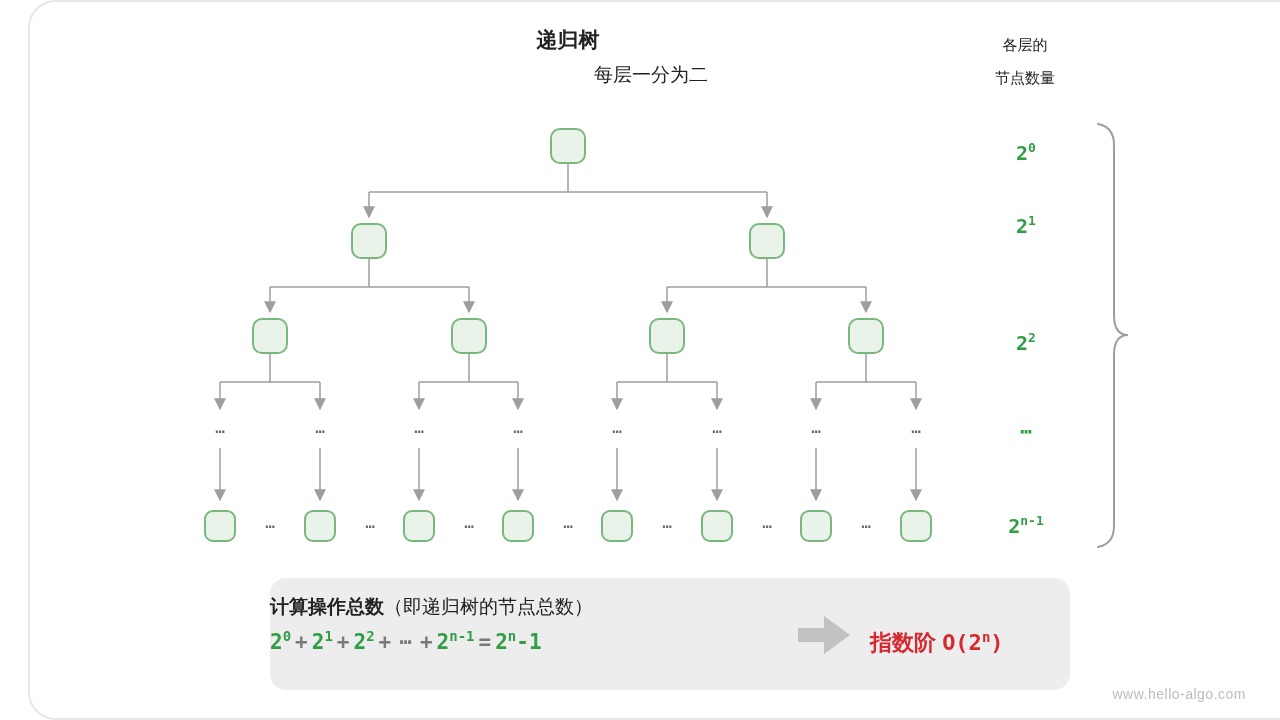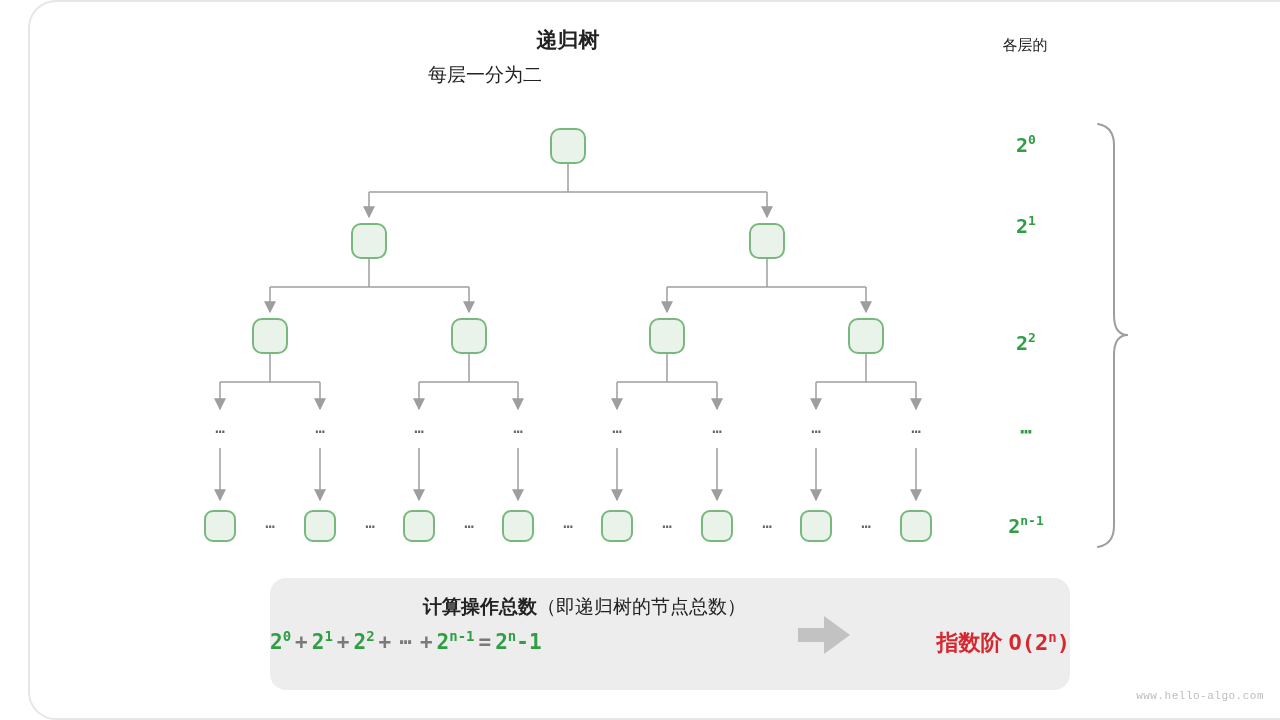--- a/index.html
+++ b/index.html
@@ -4,62 +4,63 @@
 <style>
   html,body{margin:0;padding:0;background:#ffffff;}
   .canvas{
     position:relative;width:1280px;height:720px;background:#fff;
     border:2px solid #e6e6e6;border-radius:28px;box-sizing:border-box;
     overflow:hidden;font-family:"Liberation Sans",sans-serif;color:#222;margin-left:28px;
   }
   .abs{position:absolute;}
   
   .fig-title{top:24px;left:398px;width:280px;text-align:center;font-size:21px;font-weight:bold;}
-  .fig-subtitle{top:60px;left:398px;width:280px;text-align:left;font-size:19px;}
+  .fig-subtitle{top:60px;left:398px;width:280px;text-align:right;font-size:19px;}
   .col-title{top:26px;left:915px;width:160px;text-align:center;font-size:15px;line-height:33px;}
   
   .tree-svg{top:0;left:0;}
   .tree-svg line{stroke:var(--gray-line);stroke-width:1.5;}
   .tree-svg .node{fill:var(--node-fill);stroke:var(--node-border);stroke-width:2;}
   .tree-svg text{font-family:"DejaVu Sans Mono",monospace;font-size:17px;fill:#666;text-anchor:middle;}
   #ah path{fill:var(--gray-line);}
   .brace-path{stroke:var(--gray-line);stroke-width:2;fill:none;stroke-linecap:round;}
   
   .level-label{left:950px;width:92px;text-align:center;
     font-family:"DejaVu Sans Mono",monospace;font-weight:bold;font-size:20px;color:var(--green);}
   .level-label sup{font-size:13px;}
   .brace-label{left:1108px;top:319px;width:170px;font-size:21px;color:#222;}
   .brace-label .n{color:var(--green);font-family:"DejaVu Sans Mono",monospace;font-weight:bold;margin:0 7px;}
   
   .summary-box{left:240px;top:576px;width:800px;height:112px;background:var(--box-bg);border-radius:16px;}
-  .box-line1{position:absolute;top:16px;left:0;width:545px;text-align:center;font-size:19px;color:#222;padding-left:42px;}
+  .box-line1{position:absolute;top:16px;left:0;width:545px;text-align:left;font-size:19px;color:#222;}
   .box-line1 b{font-weight:bold;}
   .box-formula{position:absolute;top:50px;left:0;width:545px;text-align:left;
     font-family:"DejaVu Sans Mono",monospace;font-weight:bold;font-size:21px;white-space:nowrap;}
   .box-formula .term{color:var(--green);}
   .box-formula .term sup{font-size:14px;}
   .box-formula .op{color:#7a7a7a;margin:0 4px;}
   .box-arrow{position:absolute;left:528px;top:36px;}
   .box-arrow polygon{fill:#c2c2c2;}
   .box-right-title{position:absolute;top:16px;left:610px;width:180px;text-align:center;font-size:19px;font-weight:bold;color:#222;}
-  .box-right-value{position:absolute;top:50px;left:600px;width:200px;text-align:right;
+  .box-right-value{position:absolute;top:50px;left:600px;width:200px;text-align:left;
     font-size:22px;font-weight:bold;color:var(--red);white-space:nowrap;}
   .box-right-value .mono{font-family:"DejaVu Sans Mono",monospace;}
   .box-right-value sup{font-size:14px;}
-  .watermark{right:42px;bottom:16px;font-family:Liberation Mono, monospace;font-size:11px;color:#bdbdbd;letter-spacing:.5px;}
+  .watermark{right:60px;bottom:16px;font-family:Liberation Sans, sans-serif;font-size:14px;color:#bdbdbd;letter-spacing:.5px;}
 </style>
 </head>
 <body>
 
 <div class="canvas">
 
   <div class="abs fig-title">递归树</div>
   <div class="abs fig-subtitle">每层一分为二</div>
   <div class="abs col-title">
     <div>各层的</div>
+    <div>节点数量</div>
   </div>
 
   <svg class="abs tree-svg" width="1280" height="720" viewBox="0 0 1280 720">
     <defs>
       <marker id="ah" viewBox="0 0 10 10" refX="9" refY="5" markerWidth="8" markerHeight="8" orient="auto">
         <path d="M0,0 L10,5 L0,10 Z"></path>
       </marker>
     </defs>
 
     <g>
@@ -140,21 +141,21 @@
       <text x="439" y="530">⋯</text>
       <text x="538" y="530">⋯</text>
       <text x="637" y="530">⋯</text>
       <text x="737" y="530">⋯</text>
       <text x="836" y="530">⋯</text>
     </g>
 
     <path class="brace-path" d="M 1068 122 Q 1084 125 1084 143 L 1084 313 Q 1084 333 1098 333 Q 1084 333 1084 353 L 1084 524 Q 1084 542 1068 545"></path>
   </svg>
 
-  <div class="abs level-label" style="top:130px"><span>2</span><sup>0</sup></div>
+  <div class="abs level-label" style="top:138px"><span>2</span><sup>0</sup></div>
   <div class="abs level-label" style="top:211px"><span>2</span><sup>1</sup></div>
   <div class="abs level-label" style="top:328px"><span>2</span><sup>2</sup></div>
   <div class="abs level-label" style="top:417px"><span>⋯</span></div>
   <div class="abs level-label" style="top:511px"><span>2</span><sup>n-1</sup></div>
 
 
   <div class="abs summary-box">
     <div class="box-line1">
       <b>计算操作总数</b><span>（即递归树的节点总数）</span>
     </div>

